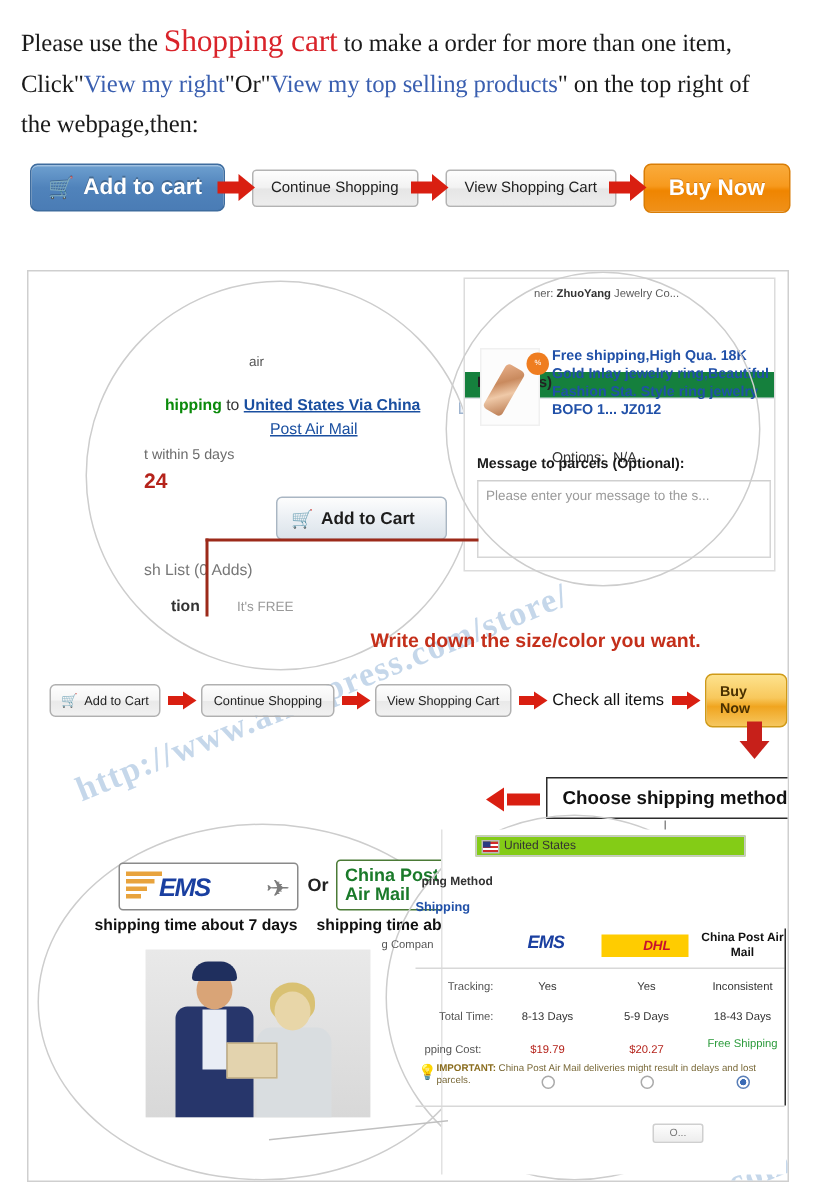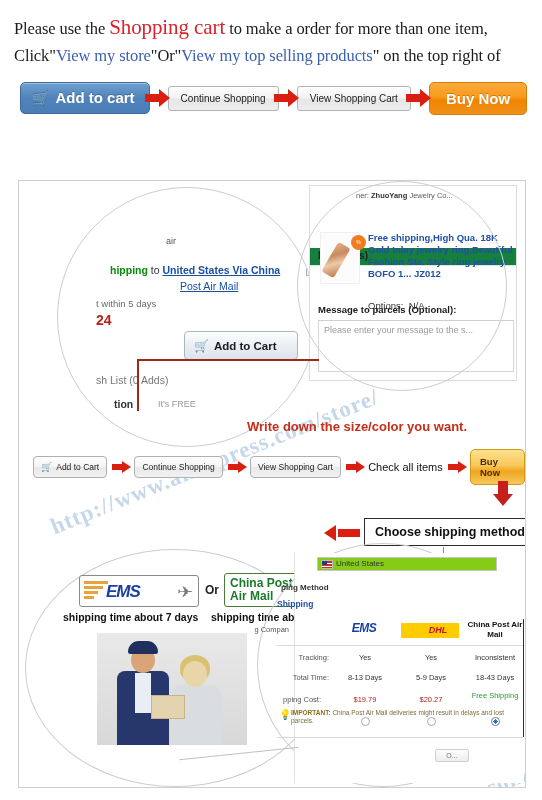--- a/index.html
+++ b/index.html
@@ -362,22 +362,23 @@
   #wm2 { left:232px; top:620px; }
 </style>
 </head>
 <body>
 
 <div class="header">
   <div>
     <span>Please use the </span><span class="hl-red">Shopping cart</span><span> to make a order for more than one item,</span>
   </div>
   <div>
-    <span>Click"</span><span class="hl-blue">View my store</span><span>"Or"</span><span class="hl-blue">View my top selling products</span><span>" on the top right of</span>
-  </div>
+    <span>Click"</span><span class="hl-blue">View my right</span><span>"Or"</span><span class="hl-blue">View my top selling products</span><span>" on the top right of</span>
+  </div>
+  <div>the webpage,then:</div>
 </div>
 
 <div class="top-flow">
   <div class="btn-addcart-blue">
     <span class="cart-glyph">🛒</span>
     <span>Add to cart</span>
   </div>
   <div class="arrow-red">
       <span class="shaft"></span>
       <span class="head"></span>

